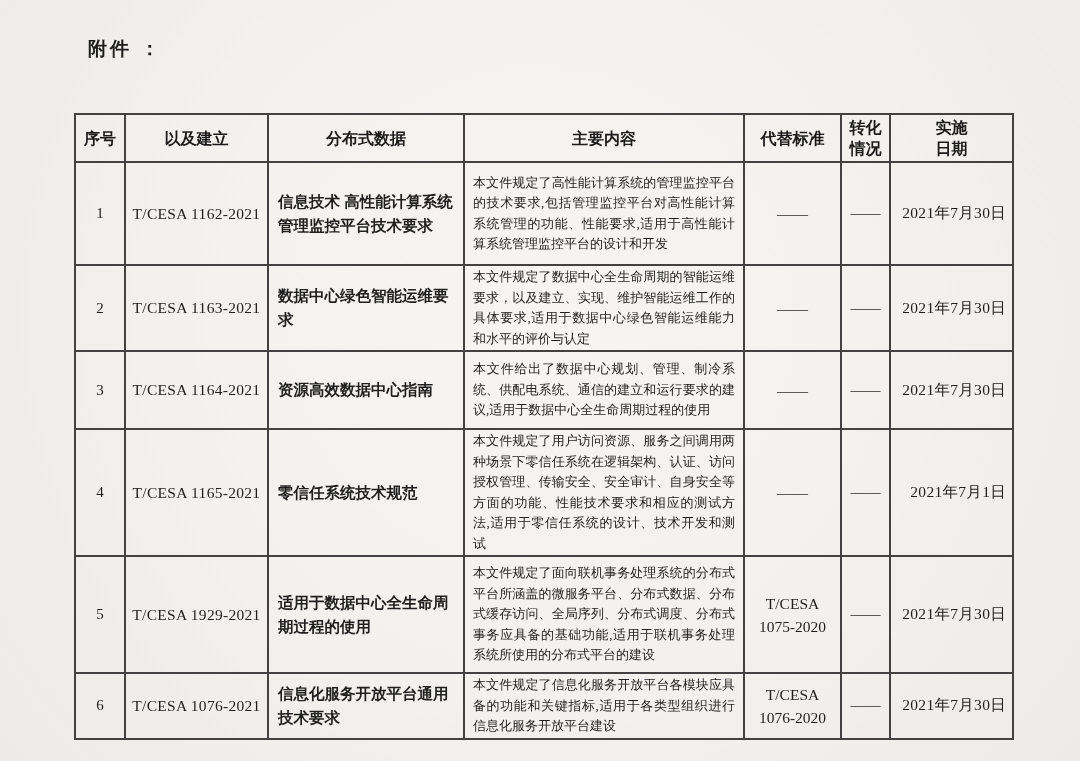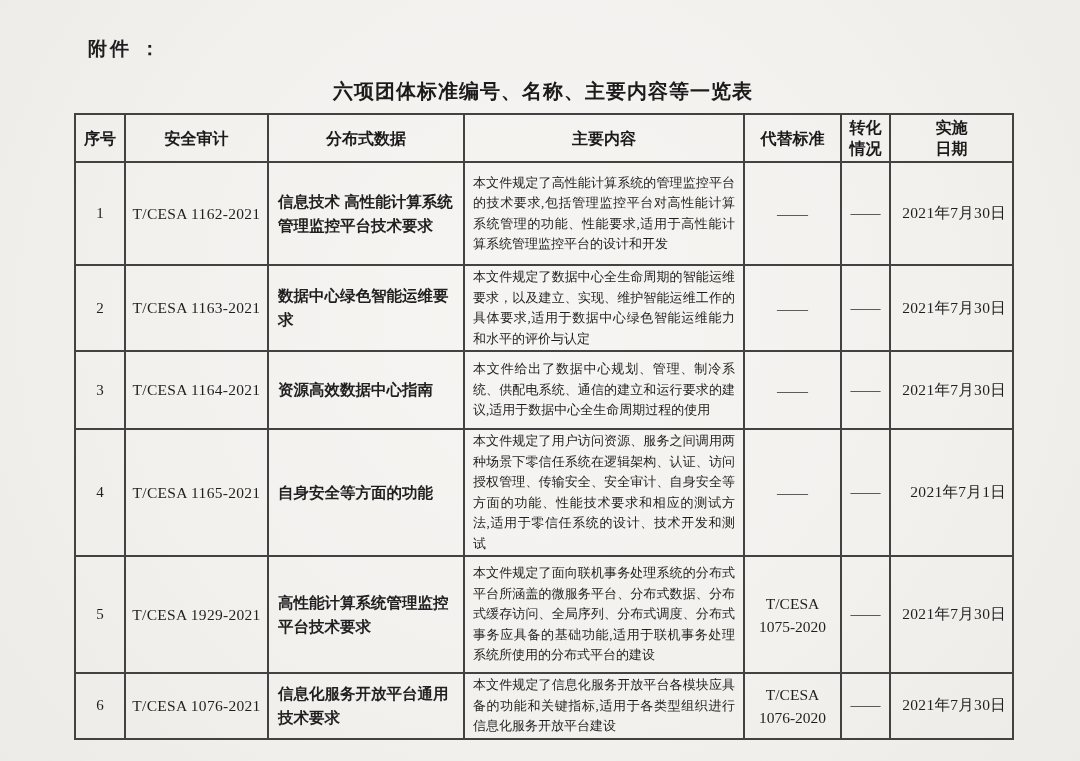--- a/index.html
+++ b/index.html
@@ -68,36 +68,35 @@
   td.conversion { text-align:center; font-size:15px; }
   td.date { text-align:right; font-size:15.5px; letter-spacing:0.3px; }
 </style>
 </head>
 <body>
 
 <div class="paper">
 
   <div class="attachment">附件 ：</div>
 
-  <div class="title">六项团体标准编号、名称、主要内容等一览表</div>
 
   <table class="standards">
     <colgroup>
       <col style="width:50px">
         <col style="width:143px">
         <col style="width:196px">
       <col style="width:280px">
         <col style="width:97px">
         <col style="width:49px">
         <col style="width:123px">
     </colgroup>
     <thead>
       <tr>
         <th>序号</th>
-        <th>安全审计</th>
+        <th>以及建立</th>
         <th>分布式数据</th>
         <th>主要内容</th>
         <th>代替标准</th>
         <th>转化
 情况</th>
         <th>实施
 日期</th>
       </tr>
     </thead>
     <tbody>
@@ -124,30 +123,30 @@
         <td class="code">T/CESA 1164-2021</td>
         <td class="name">资源高效数据中心指南</td>
         <td class="content">本文件给出了数据中心规划、管理、制冷系统、供配电系统、通信的建立和运行要求的建议,适用于数据中心全生命周期过程的使用</td>
         <td class="replaces">——</td>
         <td class="conversion">——</td>
         <td class="date">2021年7月30日</td>
       </tr>
       <tr>
         <td class="seq">4</td>
         <td class="code">T/CESA 1165-2021</td>
-        <td class="name">自身安全等方面的功能</td>
+        <td class="name">零信任系统技术规范</td>
         <td class="content">本文件规定了用户访问资源、服务之间调用两种场景下零信任系统在逻辑架构、认证、访问授权管理、传输安全、安全审计、自身安全等方面的功能、性能技术要求和相应的测试方法,适用于零信任系统的设计、技术开发和测试</td>
         <td class="replaces">——</td>
         <td class="conversion">——</td>
         <td class="date">2021年7月1日</td>
       </tr>
       <tr>
         <td class="seq">5</td>
         <td class="code">T/CESA 1929-2021</td>
-        <td class="name">高性能计算系统管理监控平台技术要求</td>
+        <td class="name">适用于数据中心全生命周期过程的使用</td>
         <td class="content">本文件规定了面向联机事务处理系统的分布式平台所涵盖的微服务平台、分布式数据、分布式缓存访问、全局序列、分布式调度、分布式事务应具备的基础功能,适用于联机事务处理系统所使用的分布式平台的建设</td>
         <td class="replaces">T/CESA
 1075-2020</td>
         <td class="conversion">——</td>
         <td class="date">2021年7月30日</td>
       </tr>
       <tr>
         <td class="seq">6</td>
         <td class="code">T/CESA 1076-2021</td>
         <td class="name">信息化服务开放平台通用技术要求</td>

